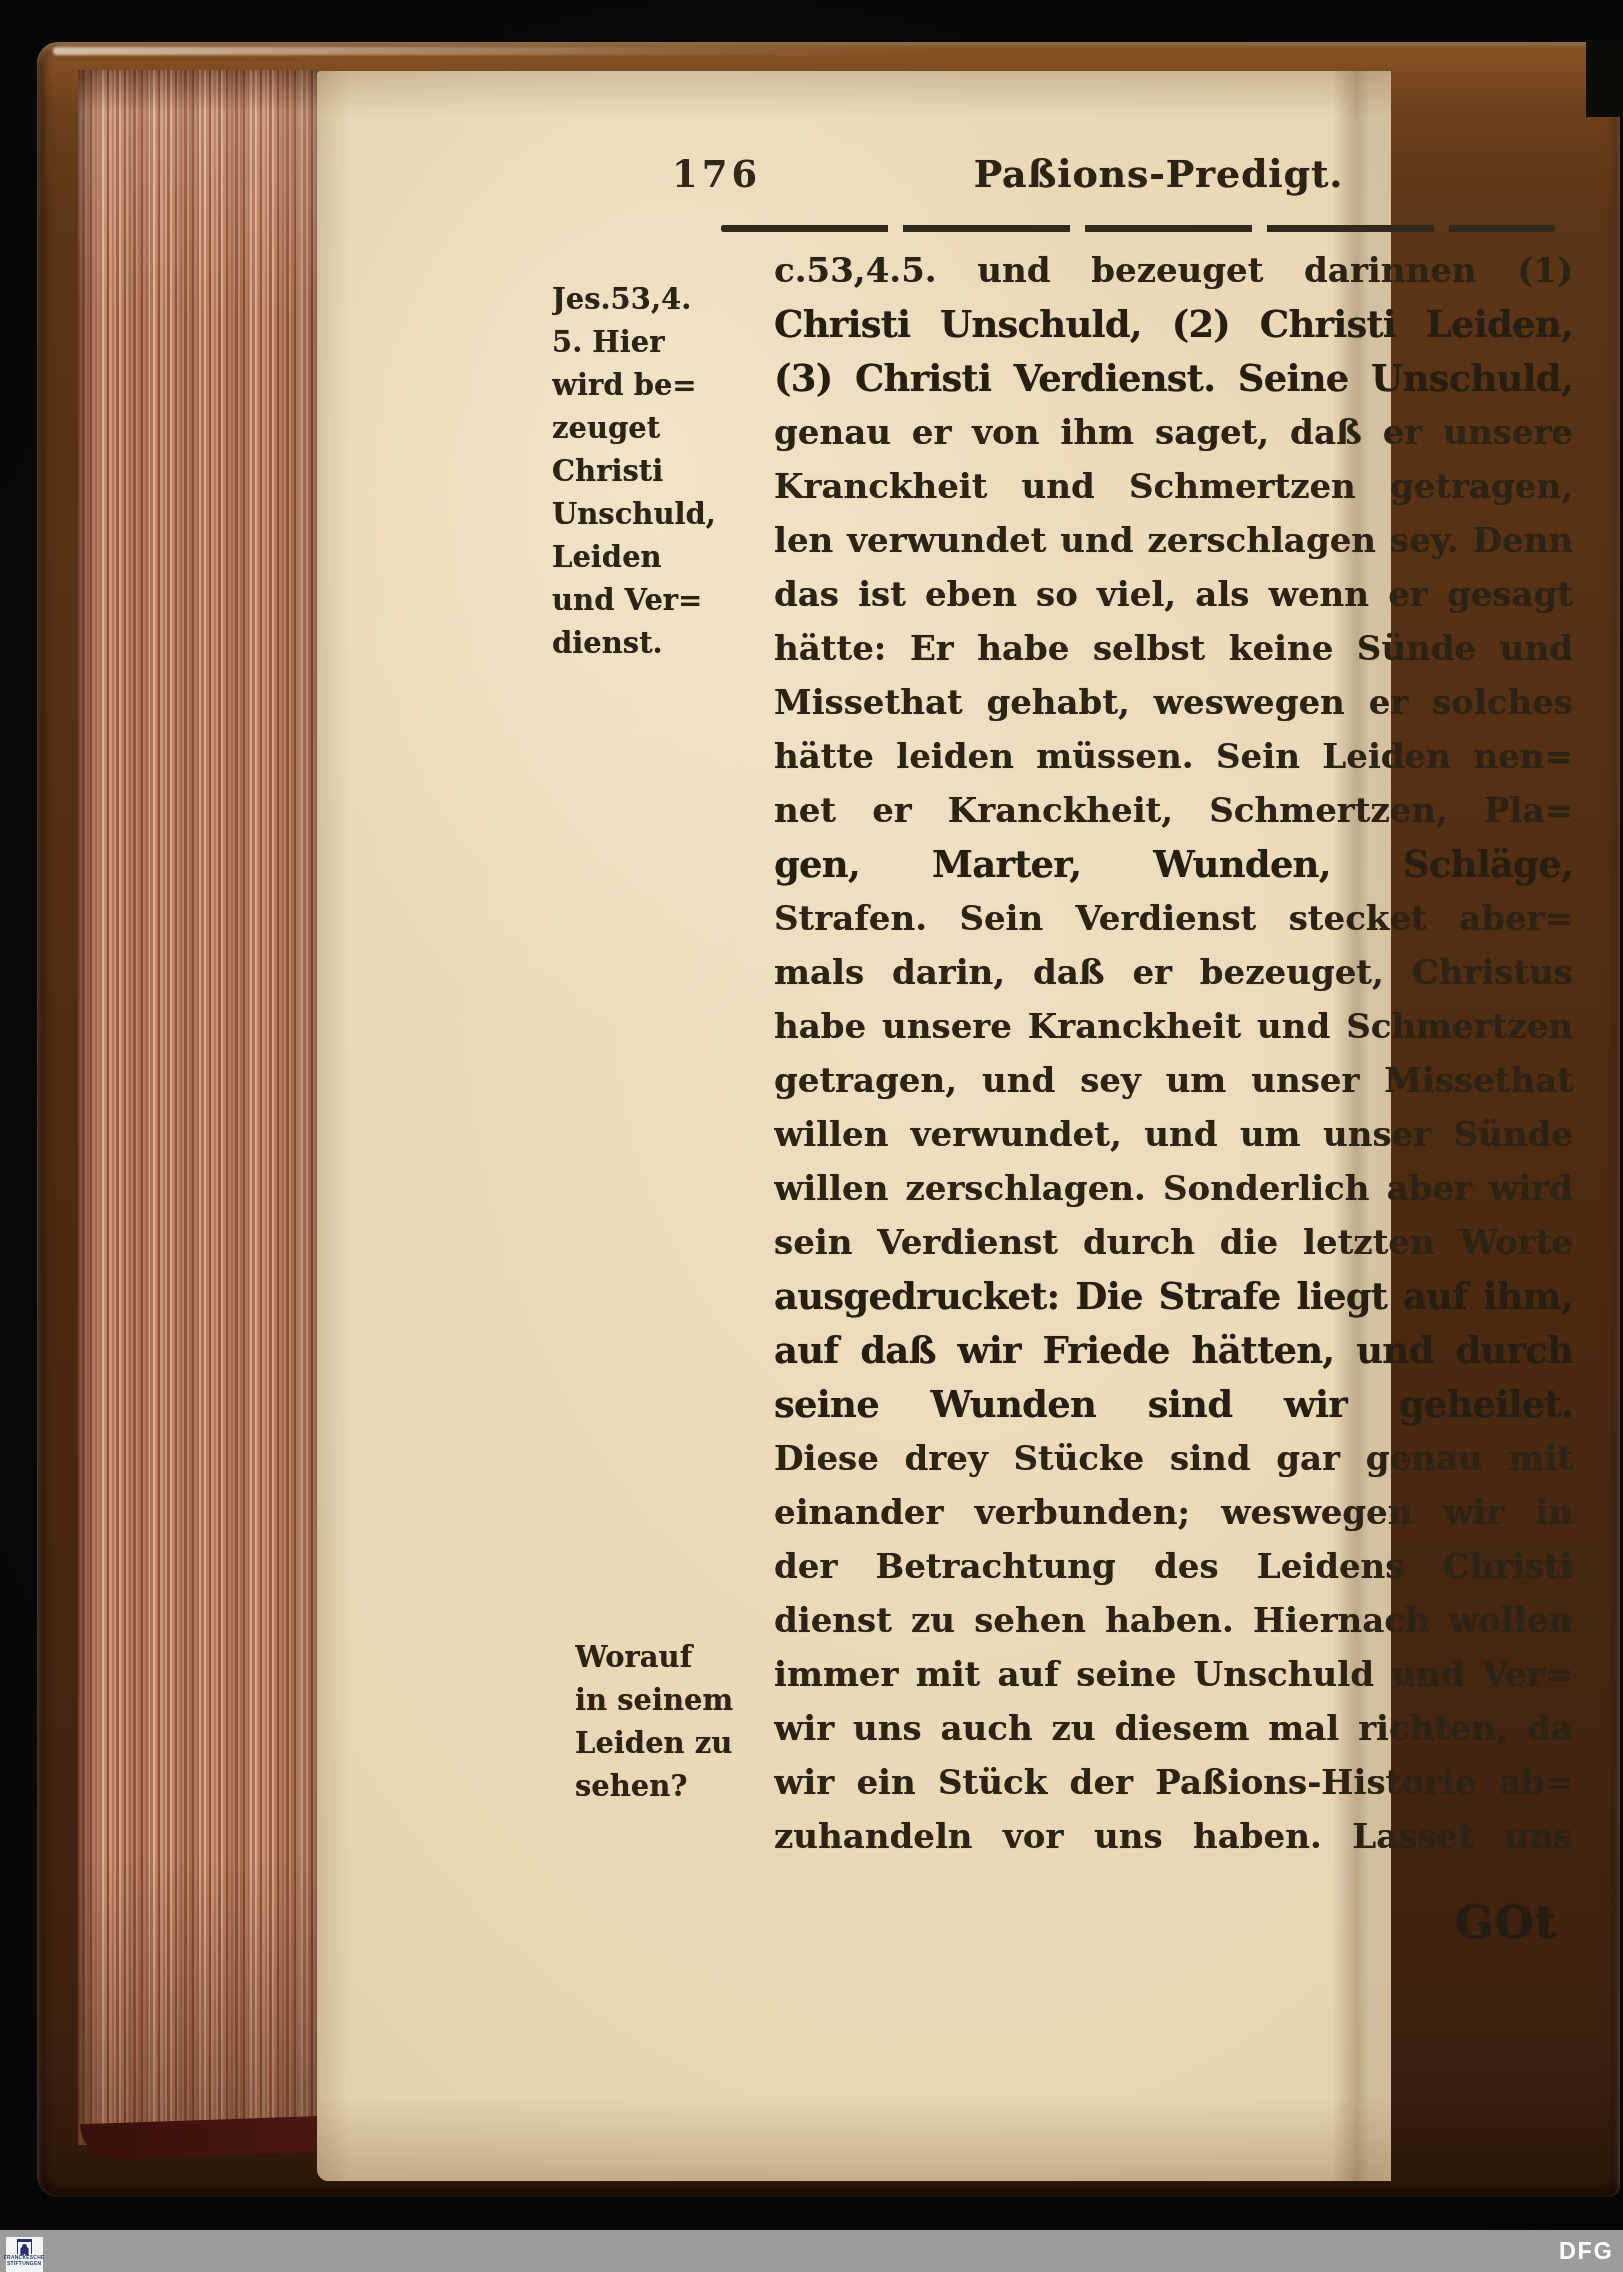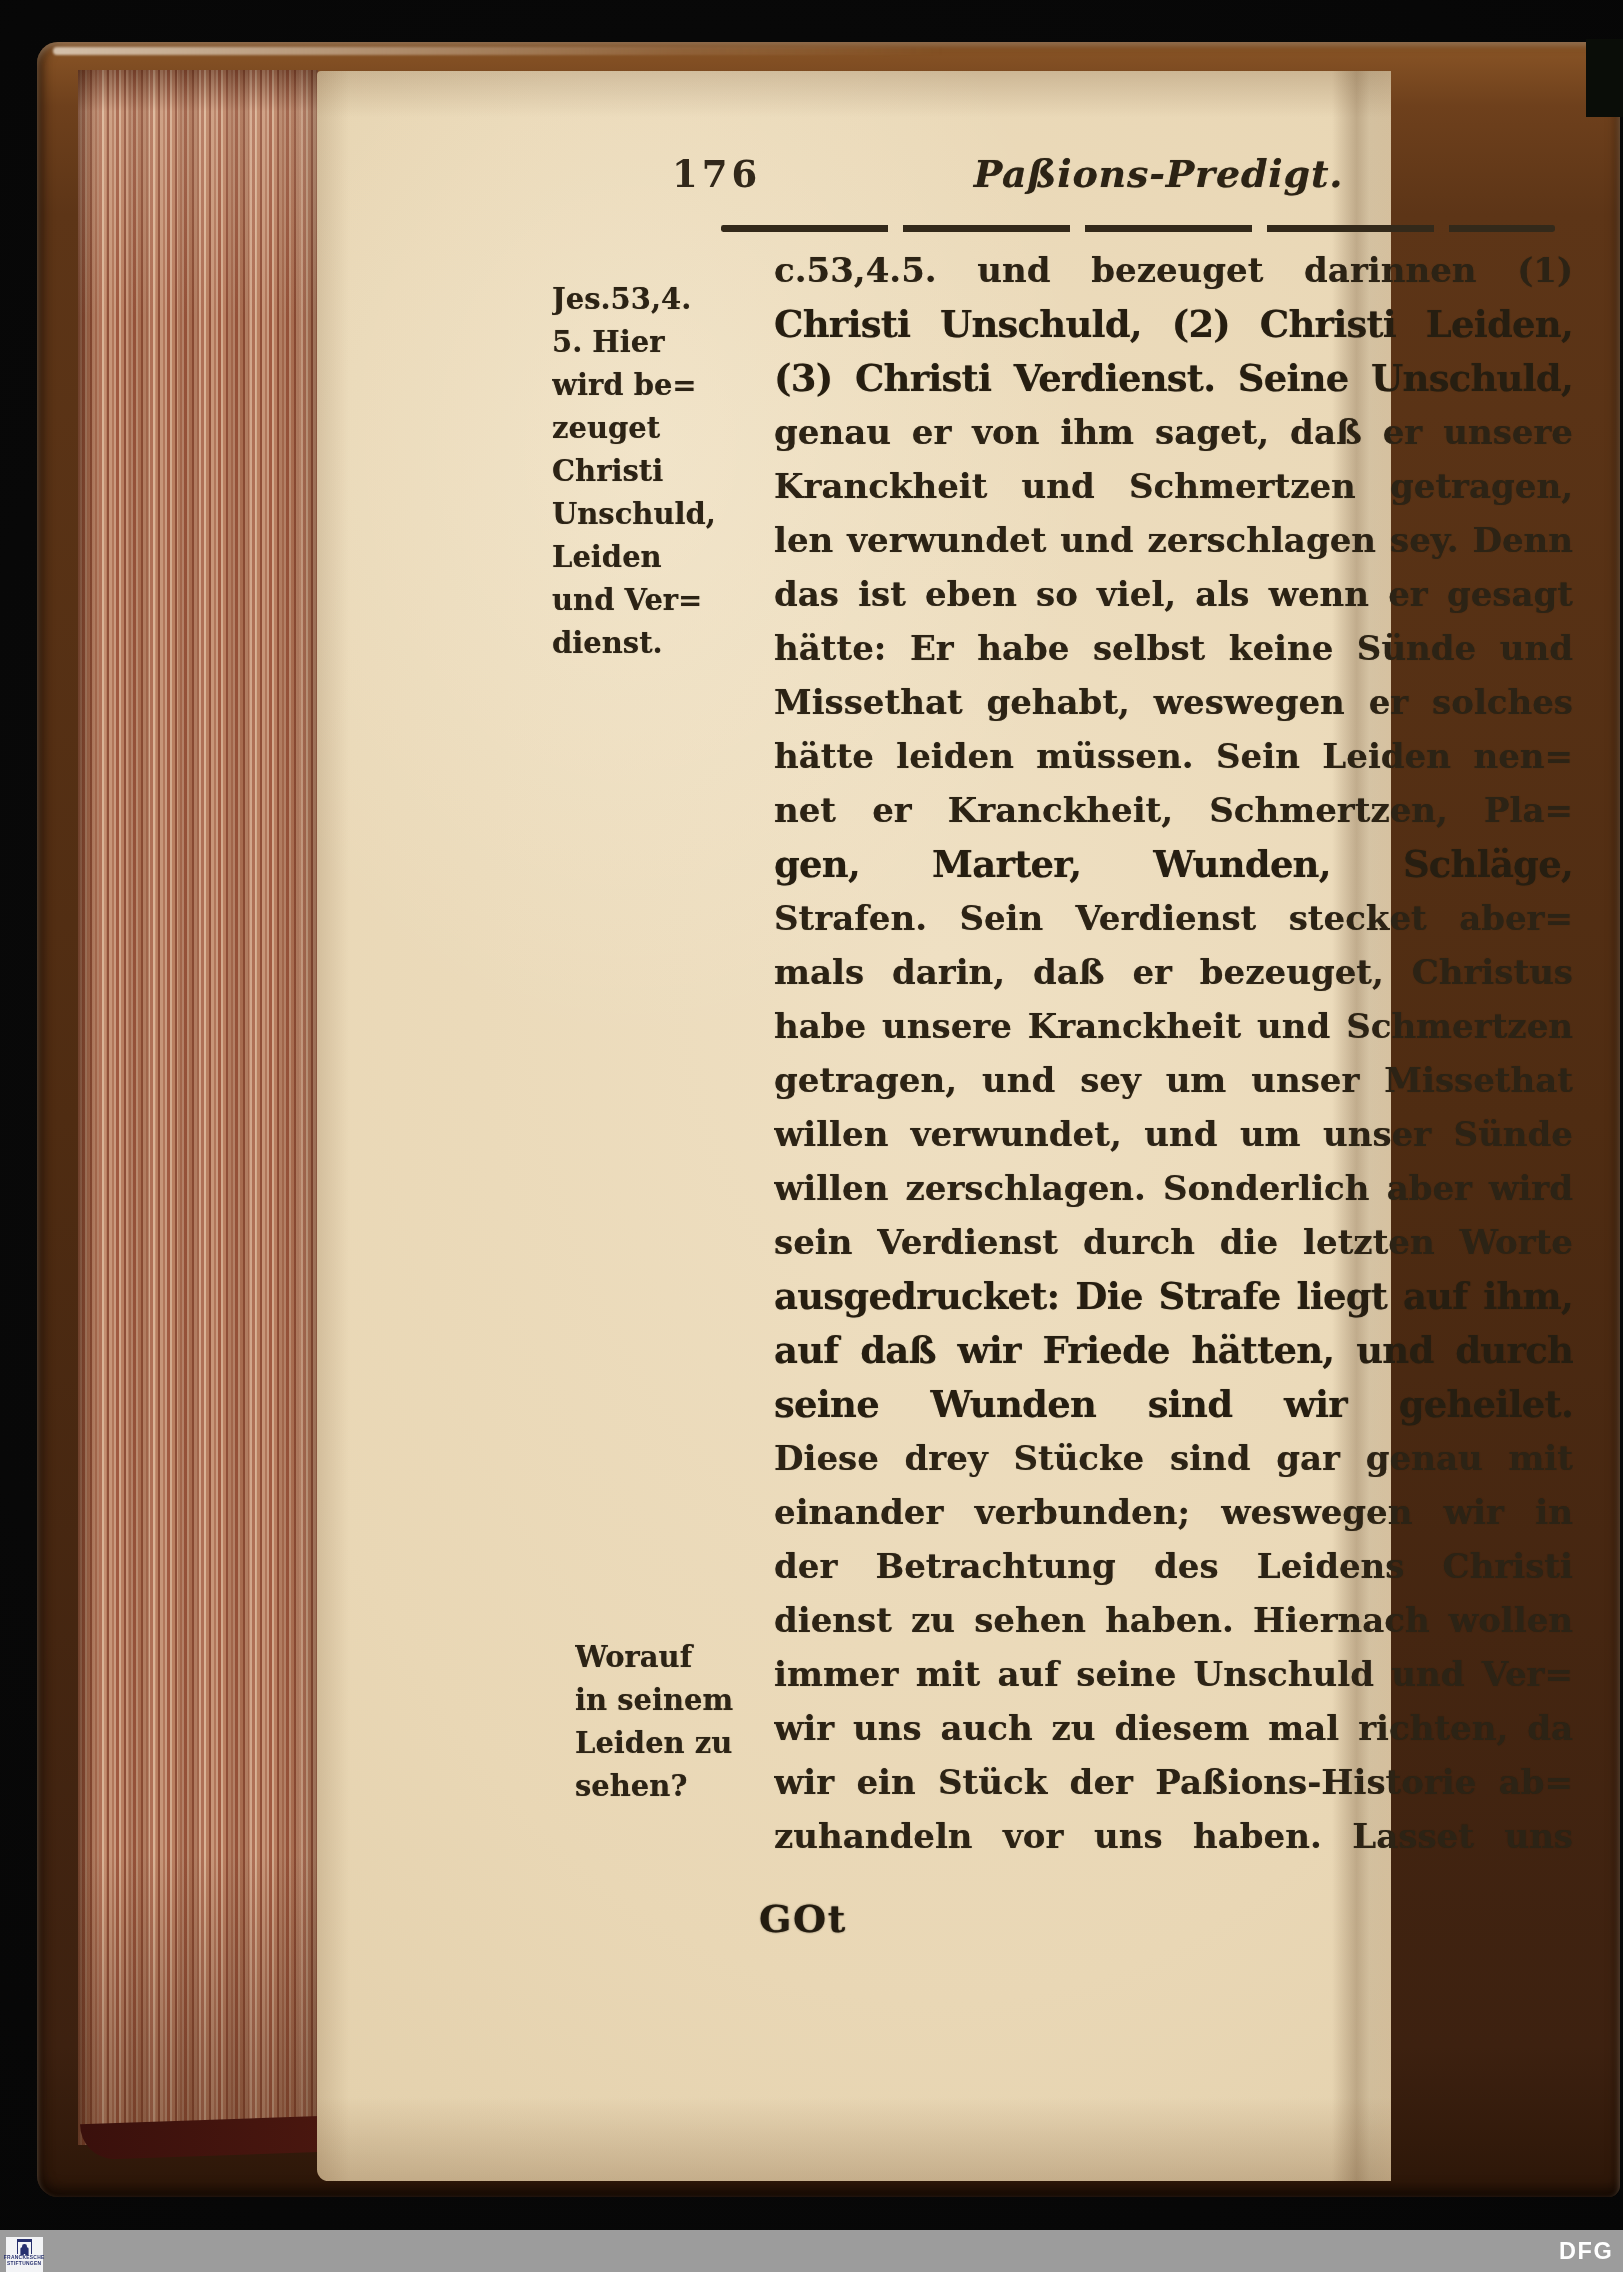--- a/index.html
+++ b/index.html
@@ -49,21 +49,20 @@
     color:#2c2315;
   }
   .page-number {
     position:absolute; left:355px; top:81px;
     font-size:37px; font-weight:bold; letter-spacing:4px; color:#32281a;
   }
   .running-title {
     position:absolute; left:442px; top:80px; width:799px; text-align:center;
     font-size:38px; font-weight:bold; letter-spacing:0.8px; color:#2c2315;
     text-shadow:0 0 0.8px rgba(44,35,21,.6);
-    font-style:italic;
   }
   .header-rule {
     position:absolute; left:404px; top:154px; width:834px; height:6.5px;
     background:repeating-linear-gradient(90deg, #33291a 0 167px, rgba(51,41,26,0) 167px 182px);
     border-radius:2.4px;
   }
   .body-text { position:absolute; left:442px; top:172px; width:799px;margin-left:15px; }
   .bline {
     height:54px; line-height:54px; overflow:hidden;
     font-size:34px; font-weight:bold; color:#2c2315;
@@ -73,22 +72,22 @@
   .bline.em { font-size:37px; letter-spacing:-0.8px; color:#261e11; }
   .margin-note { position:absolute; width:203px; }
   .nline {
     height:43px; line-height:43px; overflow:hidden;
     font-size:29px; font-weight:bold; color:#2c2315;
     text-shadow:0 0 0.8px rgba(40,30,15,.5);
   }
   .note-1 { left:235px; top:207px; }
   .note-2 { left:258px; top:1565px; }
   .catchword {
-    position:absolute; left:442px; top:1825px; width:799px; text-align:left;
-    font-size:38px; font-weight:bold; letter-spacing:1.6px; color:#241c10;
+    position:absolute; left:442px; top:1825px; width:799px; text-align:right;
+    font-size:45px; font-weight:bold; letter-spacing:1.6px; color:#241c10;
     text-shadow:0 0 1.6px rgba(30,24,12,.8);
   }
 
   
   .footer-bar { position:absolute; left:0; top:2230px; width:1623px; height:42px; background:#9c9c9c; }
   .logo-box {
     position:absolute; left:5.7px; top:7.3px; width:37px; height:35px; background:#f3f4f6;
     display:flex; flex-direction:column; align-items:center;
   }
   .emblem { position:relative; width:18px; height:16px; margin-top:1.6px; }

